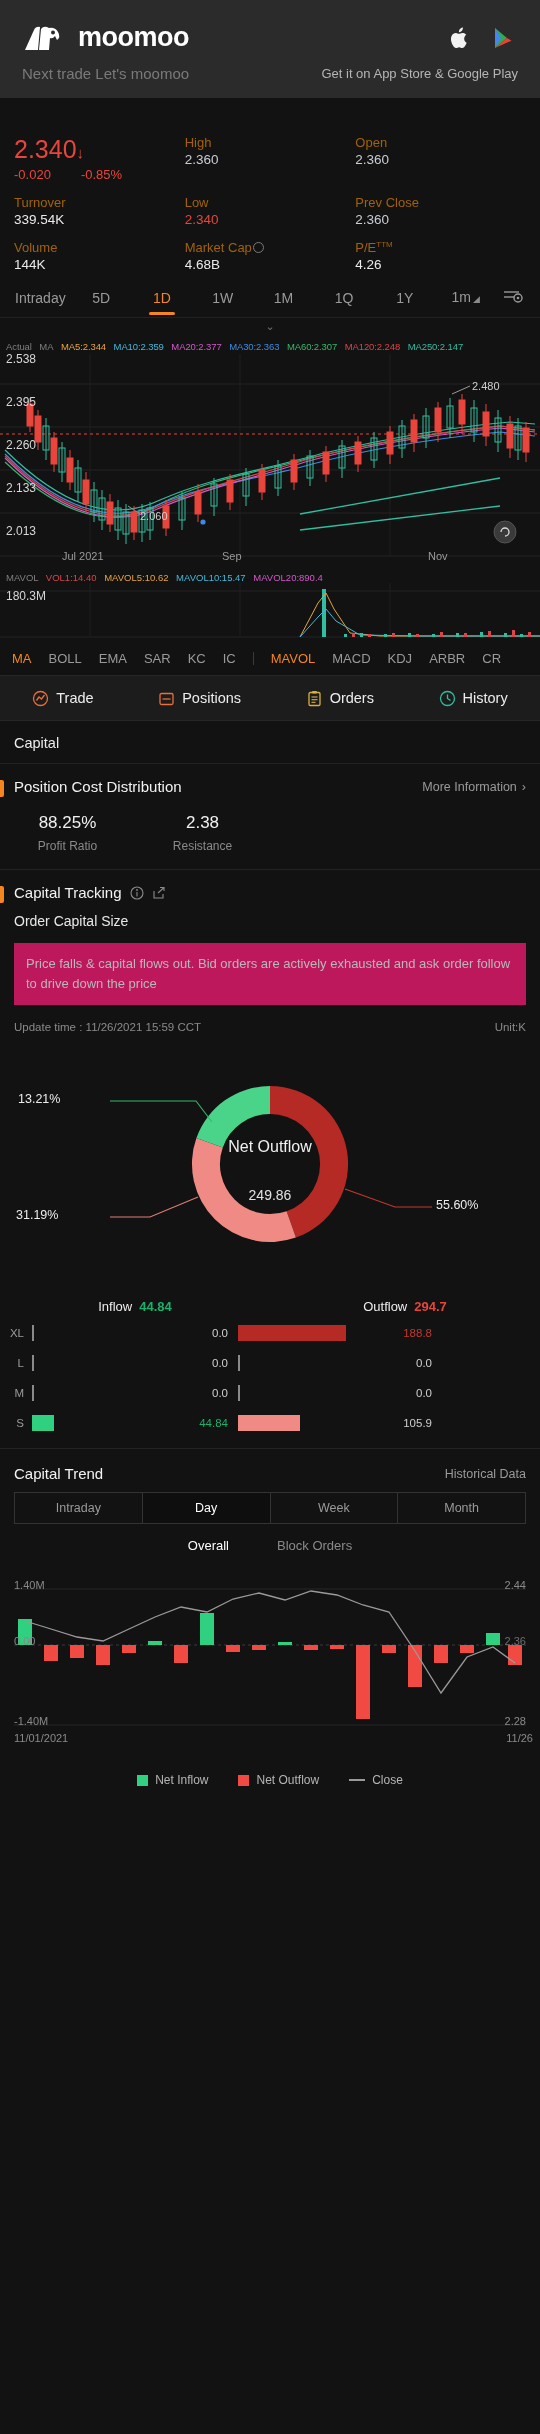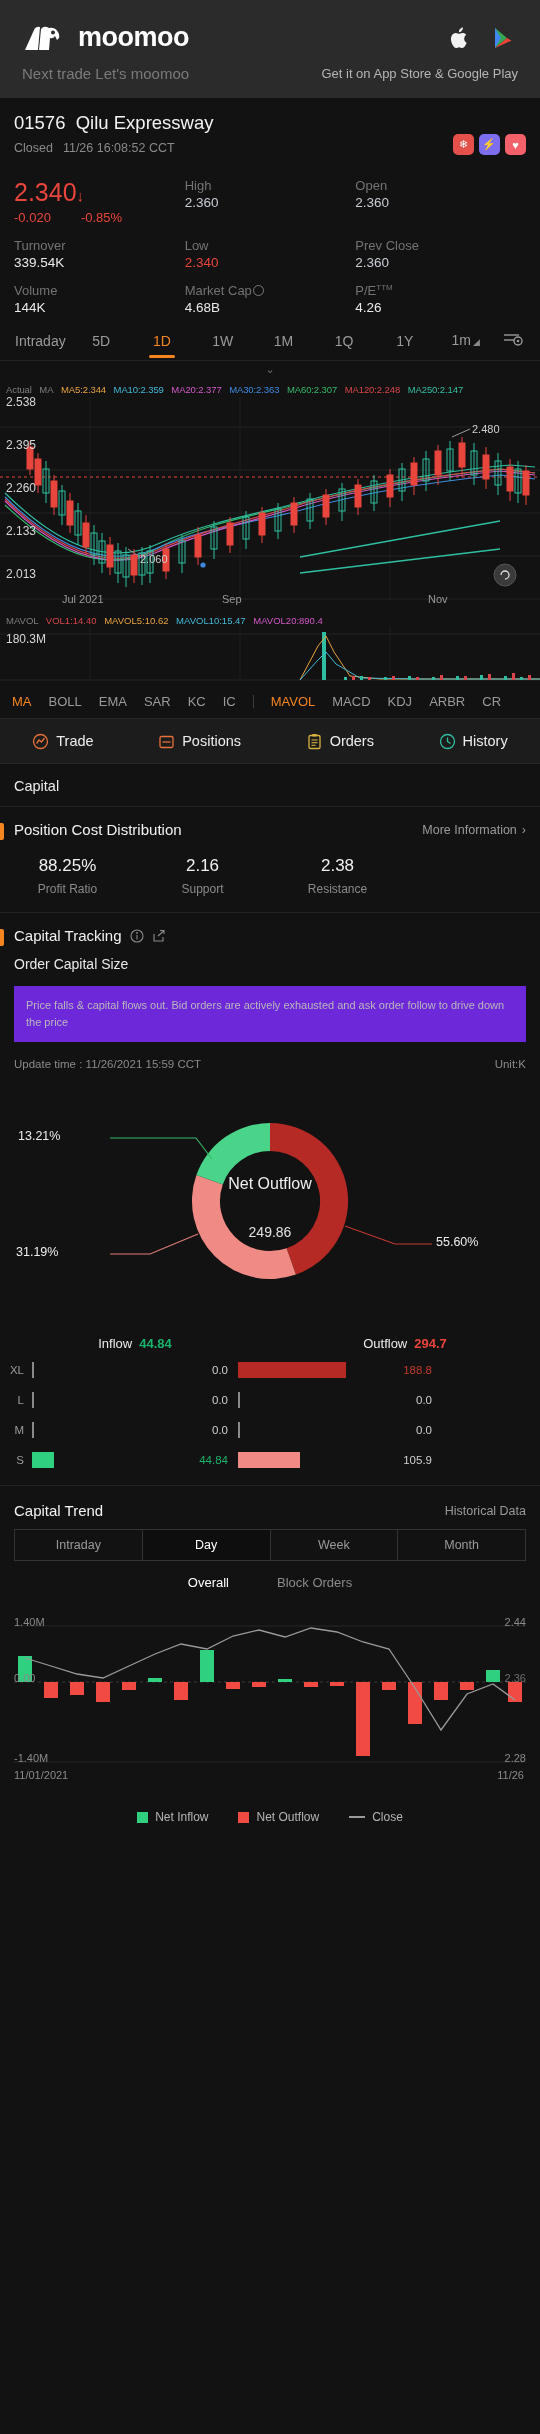--- a/index.html
+++ b/index.html
@@ -32,21 +32,21 @@
   .badge { width:21px; height:21px; border-radius:5px; display:flex; align-items:center;
            justify-content:center; font-size:11px; color:#fff; }
   .badge.hk { background:#e5504a; }
   .badge.lt { background:#7d6ef0; }
   .badge.hv { background:#f2606a; }
 
   .q-grid { display:grid; grid-template-columns:1fr 1fr 1fr; margin-top:23px; row-gap:2px; }
   .q-price { font-size:25px; color:#e8453c; line-height:1.15; }
   .q-arrow { font-size:15px; }
   .q-chg-row { display:flex; gap:30px; font-size:13px; color:#e8453c; margin-top:3px; }
-  .q-lbl { font-size:13px; color:#737373; }
+  .q-lbl { font-size:13px; color:#a16207; }
   .q-val { font-size:13.5px; color:#c9cdd4; margin-top:2px; }
   .q-val.red { color:#e8453c; }
   .q-val.white { color:#eaeaea; }
   .q-cell { padding-right:6px; }
   .q-cell.mt { margin-top:11px; }
   .circ { display:inline-block; width:11px; height:11px; border:1px solid #7a7a7a;
           border-radius:50%; position:relative; top:1px; margin-left:1px; }
   .sup { font-size:8px; vertical-align:super; }
 
   
@@ -92,22 +92,22 @@
   .accent { position:absolute; left:0; top:16px; width:4px; height:17px; background:#f5851f;
             border-radius:0 2px 2px 0; }
   .more { font-size:12.5px; color:#9a9a9a; display:flex; align-items:center; gap:5px; }
 
   .stats4 { display:grid; grid-template-columns:repeat(4,1fr); text-align:center;
             padding:18px 0 16px 0; }
   .s4-v { font-size:17px; color:#f0f0f0; }
   .s4-l { font-size:12px; color:#8a8a8a; margin-top:6px; }
 
   .sub-h { font-size:14px; color:#e8e8e8; padding:12px 14px 0 14px; }
-  .note { margin:14px 14px 0 14px; background:#6d28d9; padding:11px 12px;
-          font-size:11px; color:#b9b9b9; line-height:1.55; }
+  .note { margin:14px 14px 0 14px; background:#be185d; padding:11px 12px;
+          font-size:13px; color:#b9b9b9; line-height:1.55; }
   .upd-row { display:flex; justify-content:space-between; padding:16px 14px 0 14px;
              font-size:11.5px; color:#8a8a8a;gap:41px; }
 
   
   .donut-box { position:relative; height:250px; margin-top:6px; }
   .donut-lbl { position:absolute; font-size:12.5px; }
 
   
   .flow-head { display:grid; grid-template-columns:1fr 1fr; text-align:center;
                padding:10px 0 4px 0; font-size:13px; }
@@ -171,35 +171,20 @@
       </svg>
     </div>
   </div>
   <div class="promo-row2">
     <div class="promo-tag">Next trade Let's moomoo</div>
     <div class="promo-cta">Get it on App Store &amp; Google Play</div>
   </div>
 </div>
 
 <div class="quote">
-  <div class="q-title-row">
-    <div>
-      <div class="q-name">
-        <span>01576</span>&nbsp;&nbsp;<span>Qilu Expressway</span>
-      </div>
-      <div class="q-sub">
-        <span>Closed</span><span class="sep"></span><span>11/26 16:08:52 CCT</span>
-      </div>
-    </div>
-    <div class="q-badges">
-      <div class="badge hk">❄</div>
-      <div class="badge lt">⚡</div>
-      <div class="badge hv">♥</div>
-    </div>
-  </div>
 
   <div class="q-grid">
     <div class="q-cell">
       <div class="q-price">
         <span>2.340</span><span class="q-arrow">↓</span>
       </div>
       <div class="q-chg-row">
         <span>-0.020</span>
         <span>-0.85%</span>
       </div>
@@ -517,24 +502,20 @@
     <span>›</span>
   </div>
 </div>
 
 <div class="stats4">
   <div>
     <div class="s4-v">88.25%</div>
     <div class="s4-l">Profit Ratio</div>
   </div>
   <div>
-    <div class="s4-v">2.16</div>
-    <div class="s4-l">Support</div>
-  </div>
-  <div>
     <div class="s4-v">2.38</div>
     <div class="s4-l">Resistance</div>
   </div>
 </div>
 <div class="hr"></div>
 
 <div class="sec-head">
   <div class="accent"></div>
   <div class="sec-title">
     <span>Capital Tracking</span>
@@ -681,21 +662,21 @@
 
     <path d="M25,54 L51,62 L77,70 L103,74 L129,62 L155,50 L181,40 L207,45 L233,32 L259,26 L285,33 L311,24 L337,28 L363,38 L389,45 L415,84 L441,126 L467,90 L493,80 L515,96" fill="none" stroke="#9a9a9a" stroke-width="1.3"></path>
   </svg>
   <div class="ct-ax" style="left:14px;top:12px">1.40M</div>
   <div class="ct-ax" style="left:14px;top:68px">0.00</div>
   <div class="ct-ax" style="left:14px;top:148px">-1.40M</div>
   <div class="ct-ax" style="right:14px;top:12px">2.44</div>
   <div class="ct-ax" style="right:14px;top:68px;color:#6f6f6f">2.36</div>
   <div class="ct-ax" style="right:14px;top:148px">2.28</div>
   <div class="ct-ax" style="left:14px;top:165px">11/01/2021</div>
-  <div class="ct-ax" style="right:16px;top:165px">11/26</div>
+  <div class="ct-ax" style="right:7px;top:165px">11/26</div>
 </div>
 
 <div class="legend">
   <div class="lg">
     <span class="sw" style="background:#2fd07f"></span>
     <span>Net Inflow</span>
   </div>
   <div class="lg">
     <span class="sw" style="background:#f04a42"></span>
     <span>Net Outflow</span>

